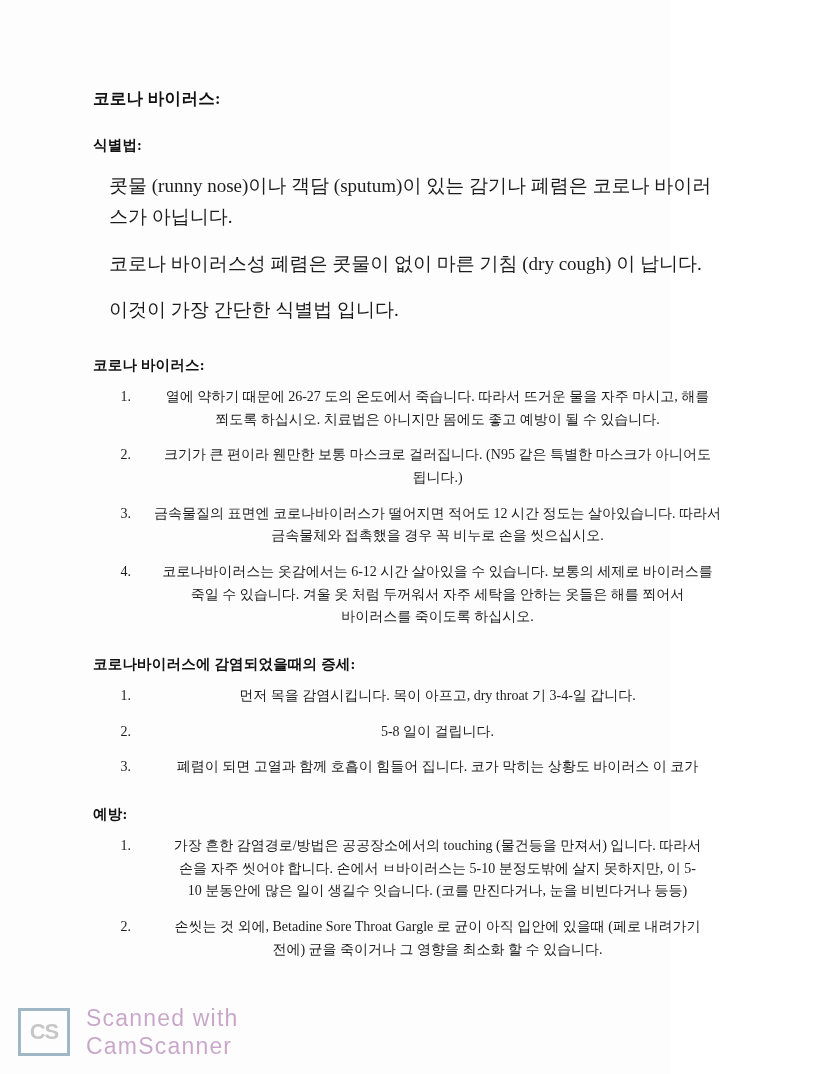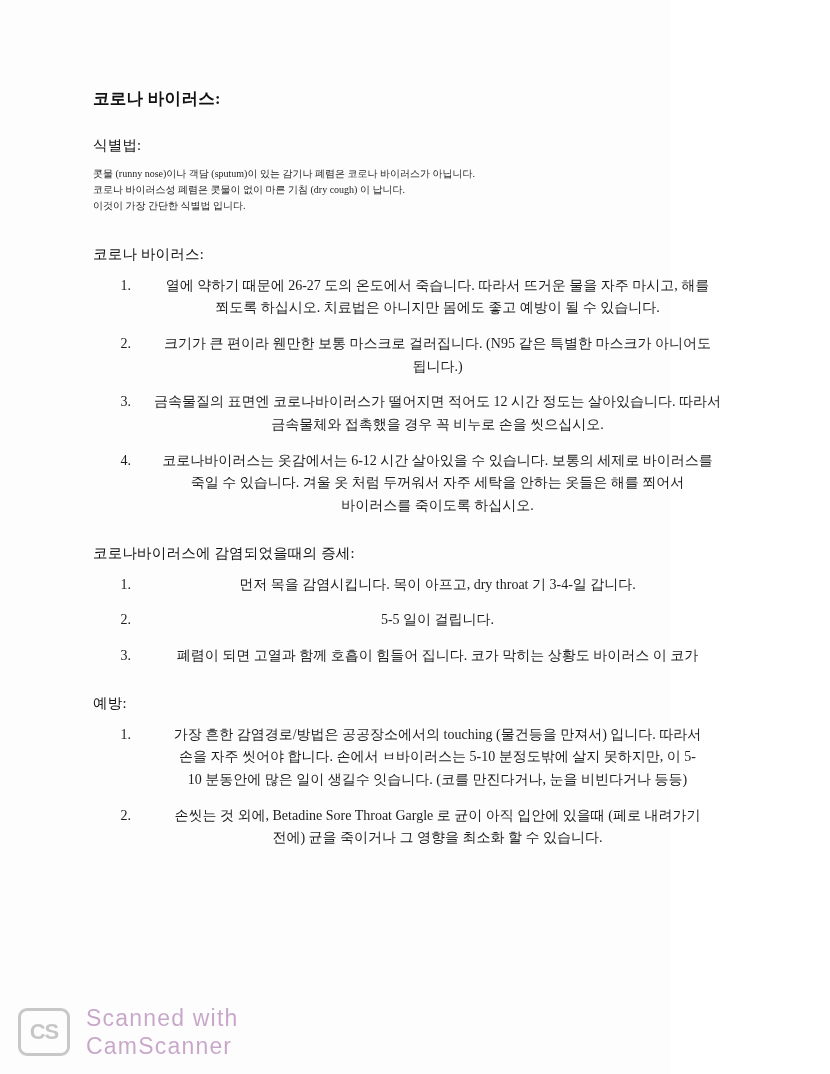--- a/index.html
+++ b/index.html
@@ -30,32 +30,32 @@
   }
   h1.doc-title {
     font-size: 16.5px;
     font-weight: bold;
     margin: 0 0 26px 0;
     letter-spacing: 0.3px;
     color: #111;
   }
   h2.section-heading {
     font-size: 14.5px;
-    font-weight: normal;
+    font-weight: bold;
     margin: 4px 0 11px 0;
     letter-spacing: 0.2px;
     color: #111;
   }
   .para-block {
     margin: 0 0 30px 0;
   }
   .para-line {
-    font-size: 10px;
+    font-size: 19px;
     line-height: 1.62;
-    margin: 0;
+    margin: 16px;
     color: #1c1c1c;
   }
   .section {
     margin-bottom: 26px;
   }
   ol.num-list {
     list-style: none;
     margin: 0;
     padding: 0;
   }
@@ -86,22 +86,22 @@
     position: absolute;
     left: 18px;
     bottom: 14px;
     display: flex;
     align-items: center;
     opacity: 0.38;
   }
   .cs-logo {
     width: 46px;
     height: 42px;
-    border: 3px solid #737373;
-    border-radius: 9px;
+    border: 3px solid #0c4a6e;
+    border-radius: 0;
     display: flex;
     align-items: center;
     justify-content: center;
     font-family: "Liberation Sans", sans-serif;
     font-weight: bold;
     font-size: 22px;
     color: #6e6e6e;
     letter-spacing: -1px;
     margin-right: 16px;
   }
@@ -161,21 +161,21 @@
 
     <div class="section">
       <h2 class="section-heading">코로나바이러스에 감염되었을때의 증세:</h2>
       <ol class="num-list">
         <li>
           <span class="marker">1.</span>
           <span class="li-line">먼저 목을 감염시킵니다. 목이 아프고, dry throat 기 3-4-일 갑니다.</span>
         </li>
         <li>
           <span class="marker">2.</span>
-          <span class="li-line">5-5 일이 걸립니다.</span>
+          <span class="li-line">5-8 일이 걸립니다.</span>
         </li>
         <li>
           <span class="marker">3.</span>
           <span class="li-line">폐렴이 되면 고열과 함께 호흡이 힘들어 집니다. 코가 막히는 상황도 바이러스 이 코가</span>
         </li>
       </ol>
     </div>
 
     <div class="section">
       <h2 class="section-heading">예방:</h2>

